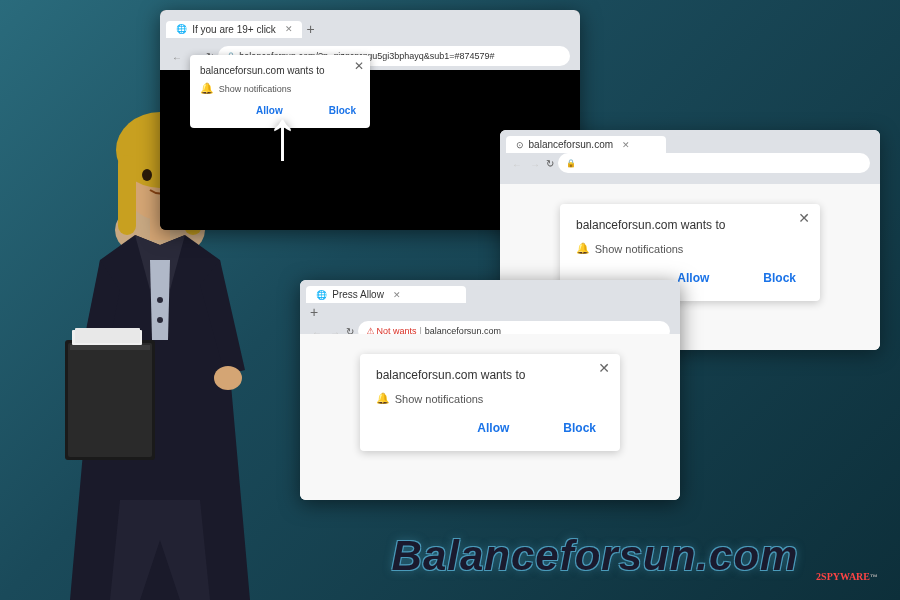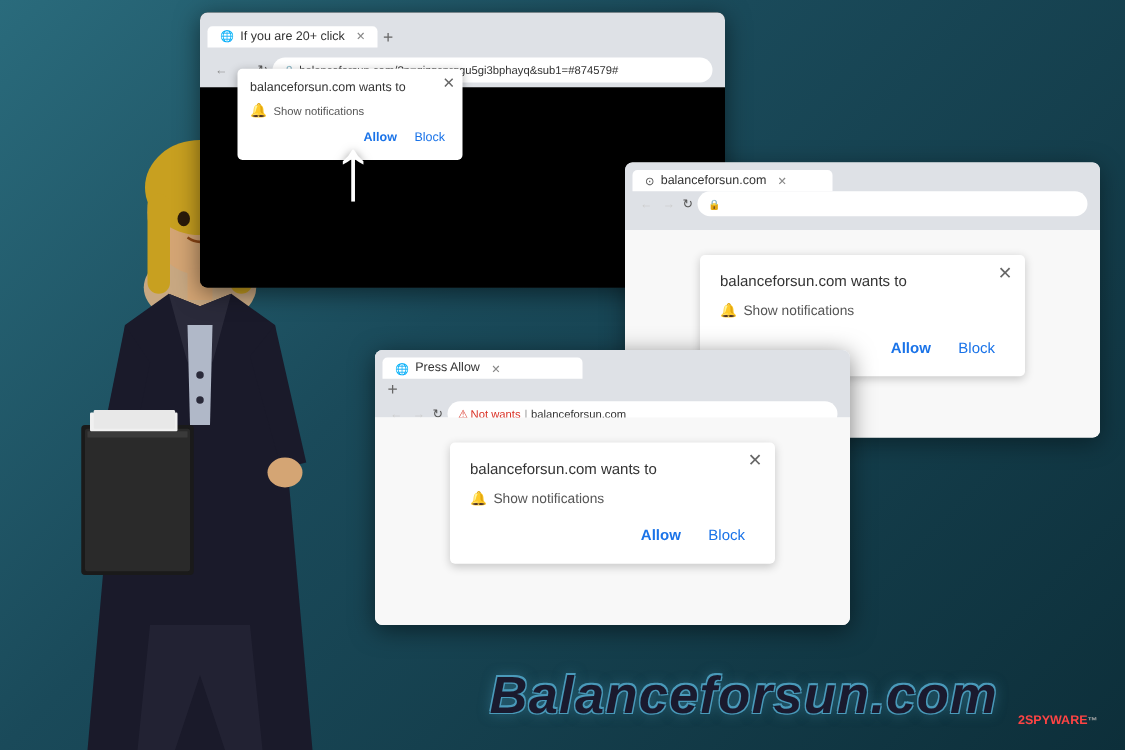--- a/index.html
+++ b/index.html
@@ -172,23 +172,24 @@
       font-weight: bold;
       cursor: pointer;
       padding: 2px 4px;
     }
 
     .btn-block {
       background: transparent;
       border: none;
       color: #1a73e8;
       font-size: 10px;
-      font-weight: normal;
+      font-weight: bold;
       cursor: pointer;
       padding: 2px 4px;
+      margin-left: 32px;
     }
 
     
     .browser-mid {
       position: absolute;
       top: 130px;
       right: 20px;
       width: 380px;
       height: 220px;
       background: #fff;
@@ -343,21 +344,21 @@
     }
   </style>
 </head>
 <body>
 
 <div class="browser-back">
   <div class="browser-chrome">
     <div class="tab-bar">
       <div class="tab-active">
         <span style="font-size:9px;">🌐</span>
-        <span>If you are 20+ click</span>
+        <span>If you are 19+ click</span>
         <span class="tab-x">✕</span>
       </div>
       <span class="tab-new">+</span>
     </div>
     <div class="address-bar-row">
       <span class="back-nav-btn">←</span>
       <span class="back-nav-btn">→</span>
       <span class="refresh-btn">↻</span>
       <div class="address-input">
         <span class="lock-icon">🔒</span>
@@ -498,14 +499,14 @@
       </div>
     </div>
   </div>
 </div>
 
 <div class="page-title">
   <h1>Balanceforsun.com</h1>
 </div>
 
 <div class="spyware-badge">
-  <span style="font-size:10px;color:#ff4444;font-weight:bold;">2SPYWARE</span><span style="color:#aaa;font-size:8px;">™</span>
+  <span style="font-size:10px;color:#ff4444;font-weight:bold;font-family:Liberation Serif, serif;">2SPYWARE</span><span style="color:#aaa;font-size:8px;">™</span>
 </div>
 
 </body></html>

